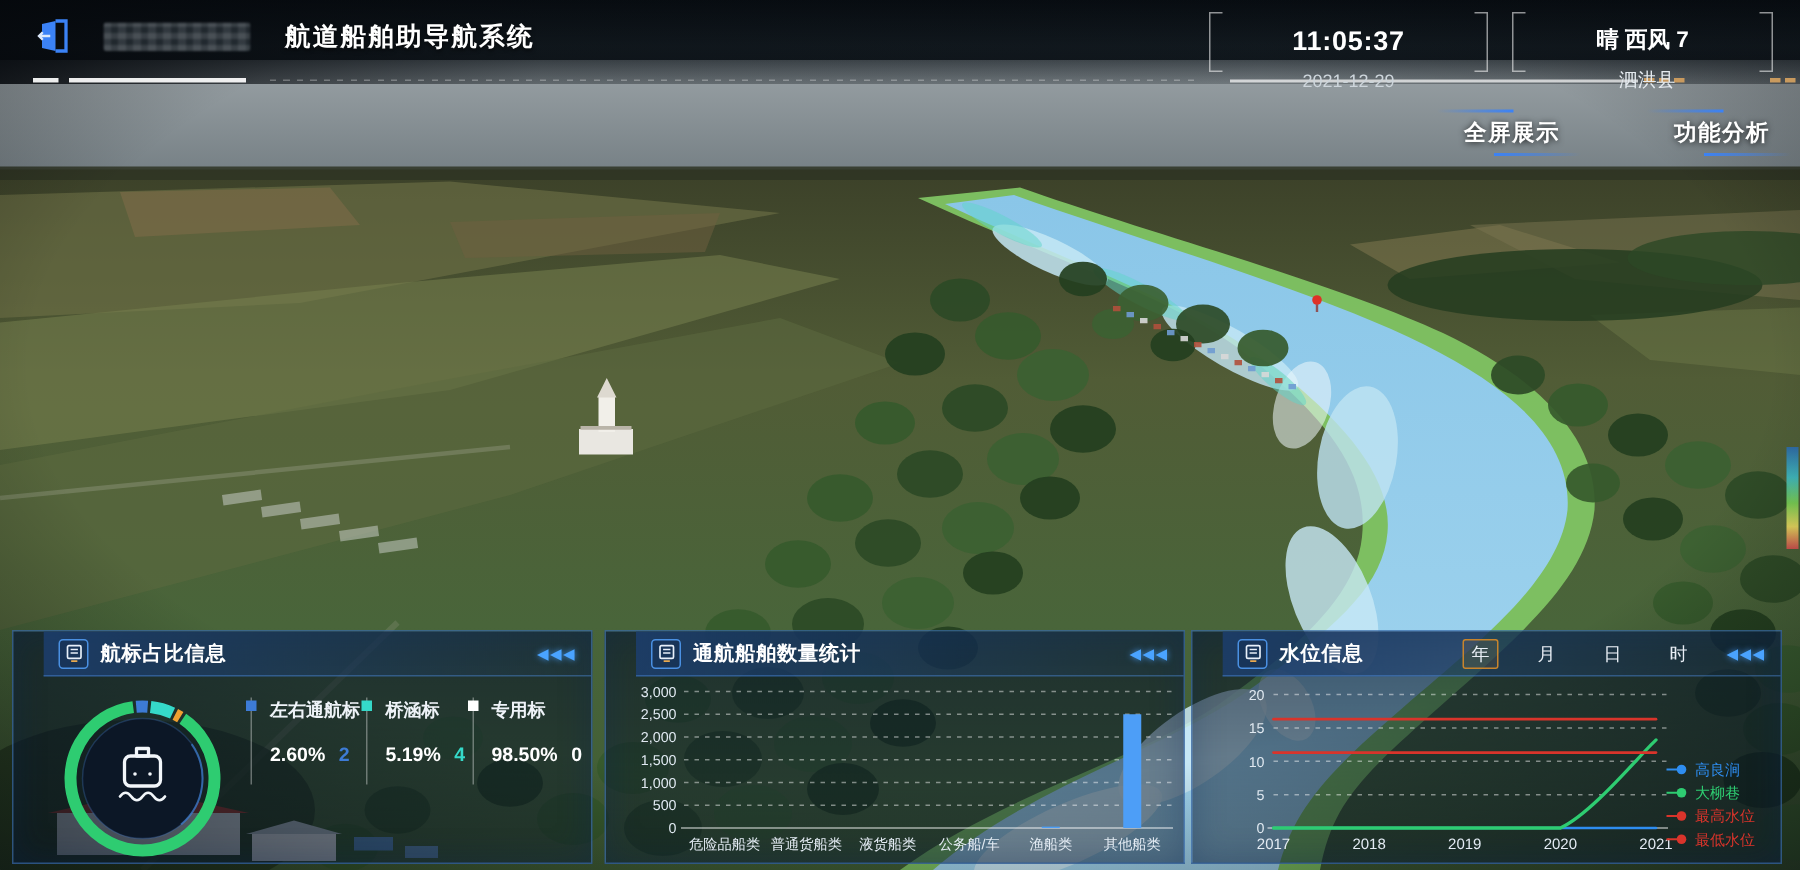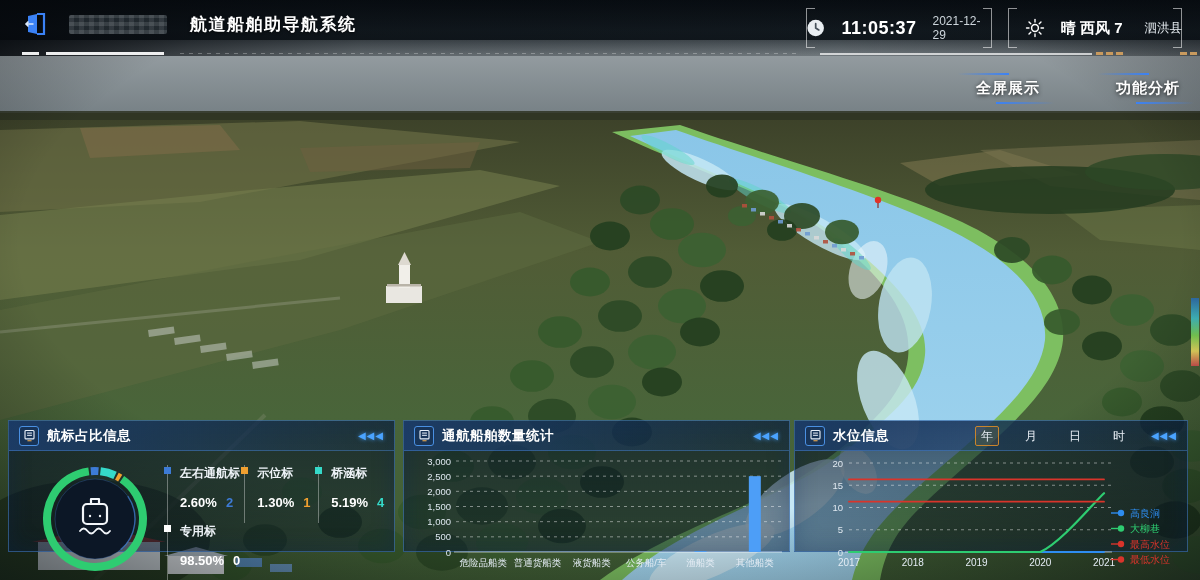--- a/index.html
+++ b/index.html
@@ -21,21 +21,21 @@
   .sys-title { color:#fff; font-size:17px; font-weight:bold; letter-spacing:1.5px;
                text-shadow:0 1px 3px rgba(0,0,0,.7); }
   .title-underline-a { position:absolute; left:22px; top:52px; width:17px; height:3px; background:rgba(255,255,255,.92); }
   .title-underline-b { position:absolute; left:46px; top:52px; width:118px; height:3px; background:rgba(255,255,255,.92); }
   .deco-dots { position:absolute; top:53px; height:1px;
     background-image:repeating-linear-gradient(90deg, rgba(255,255,255,.28) 0 4px, transparent 4px 9px); }
   .deco-line-right { position:absolute; left:820px; top:53px; width:272px; height:2px; background:rgba(255,255,255,.7); }
   .deco-dash { position:absolute; top:52px; width:7px; height:3px; background:#c99a5e; }
 
   .info-group { position:absolute; top:8px; height:40px; display:flex; align-items:center;
-                justify-content:flex-end; gap:16px; }
+                justify-content:flex-start; gap:9px;flex-direction:column; }
   .bracket { position:absolute; top:0; bottom:0; width:9px; }
   .bracket.l { left:0; border-left:1px solid rgba(255,255,255,.55); border-top:1px solid rgba(255,255,255,.55); border-bottom:1px solid rgba(255,255,255,.55); }
   .bracket.r { right:0; border-right:1px solid rgba(255,255,255,.55); border-top:1px solid rgba(255,255,255,.55); border-bottom:1px solid rgba(255,255,255,.55); }
   #group-time { left:806px; width:186px; }
   #group-weather { left:1008px; width:174px; }
   .time-text { color:#fff; font-size:18px; font-weight:bold; letter-spacing:.5px; }
   .date-text { color:#cdd5db; font-size:12px; }
   .weather-text { color:#fff; font-size:15px; font-weight:bold; }
   .location-text { color:#e5ebf0; font-size:12.5px; margin-left:6px; }
 
@@ -43,23 +43,23 @@
   .map-btn { position:absolute; top:77px; z-index:5; color:#fff; font-weight:bold; font-size:15px;
              letter-spacing:1px; cursor:pointer; text-shadow:0 1px 4px rgba(0,0,0,.8); padding:2px 2px; }
   .map-btn::before { content:""; position:absolute; top:-4px; left:-16px; width:75%; height:2px;
              background:linear-gradient(90deg, transparent, #3b82f6); }
   .map-btn::after { content:""; position:absolute; bottom:-4px; right:-12px; width:85%; height:2px;
              background:linear-gradient(90deg, #3b82f6, transparent); }
   #btn-fullscreen { left:974px; }
   #btn-analysis  { left:1114px;text-align:right; }
 
   
-  .panel { position:absolute; top:420px; height:132px; z-index:4;
+  .panel { position:absolute; top:420px; height:156px; z-index:4;
     background:linear-gradient(180deg, rgba(9,22,40,.66), rgba(9,22,40,.40));
-    border:1px solid rgba(74,138,220,.5); box-shadow:inset 0 0 22px rgba(10,40,90,.3); }
+    border:1px solid rgba(74,138,220,.5); box-shadow:inset 0 0 22px rgba(10,40,90,.3);padding-left:20px; }
   .panel-left  { left:8px;   width:387px; }
   .panel-mid   { left:403px; width:387px; }
   .panel-right { left:754px; width:394px;margin-left:40px; }
   .panel-header { height:30px; display:flex; align-items:center; padding:0 10px; gap:8px;
     background:linear-gradient(90deg, rgba(28,62,110,.85), rgba(28,62,110,.12));
     border-bottom:1px solid rgba(90,160,255,.35); }
   .icon-box { width:20px; height:20px; flex:0 0 20px; border:1px solid #4a90e2; border-radius:3px;
     display:flex; align-items:center; justify-content:center; background:rgba(20,45,80,.5); }
   .panel-title { color:#fff; font-size:13.5px; font-weight:bold; letter-spacing:.5px; white-space:nowrap; }
   .chevrons { margin-left:auto; color:#4aa3ff; font-size:10px; letter-spacing:1px; cursor:pointer;
@@ -327,28 +327,20 @@
     <div class="stats">
       <div class="stat-cell">
         <span class="stat-marker" style="background: rgb(61, 123, 214);"></span>
         <div class="stat-label">左右通航标</div>
         <div class="stat-vals">
             <span class="stat-pct">2.60%</span>
             <span class="stat-cnt" style="color: rgb(61, 123, 214);">2</span>
           </div>
       </div>
       <div class="stat-cell">
-        <span class="stat-marker" style="background: rgb(240, 160, 48);"></span>
-        <div class="stat-label">示位标</div>
-        <div class="stat-vals">
-            <span class="stat-pct">1.30%</span>
-            <span class="stat-cnt" style="color: rgb(240, 160, 48);">1</span>
-          </div>
-      </div>
-      <div class="stat-cell">
         <span class="stat-marker" style="background: rgb(53, 217, 201);"></span>
         <div class="stat-label">桥涵标</div>
         <div class="stat-vals">
             <span class="stat-pct">5.19%</span>
             <span class="stat-cnt" style="color: rgb(53, 217, 201);">4</span>
           </div>
       </div>
       <div class="stat-cell">
         <span class="stat-marker" style="background: rgb(255, 255, 255);"></span>
         <div class="stat-label">专用标</div>

